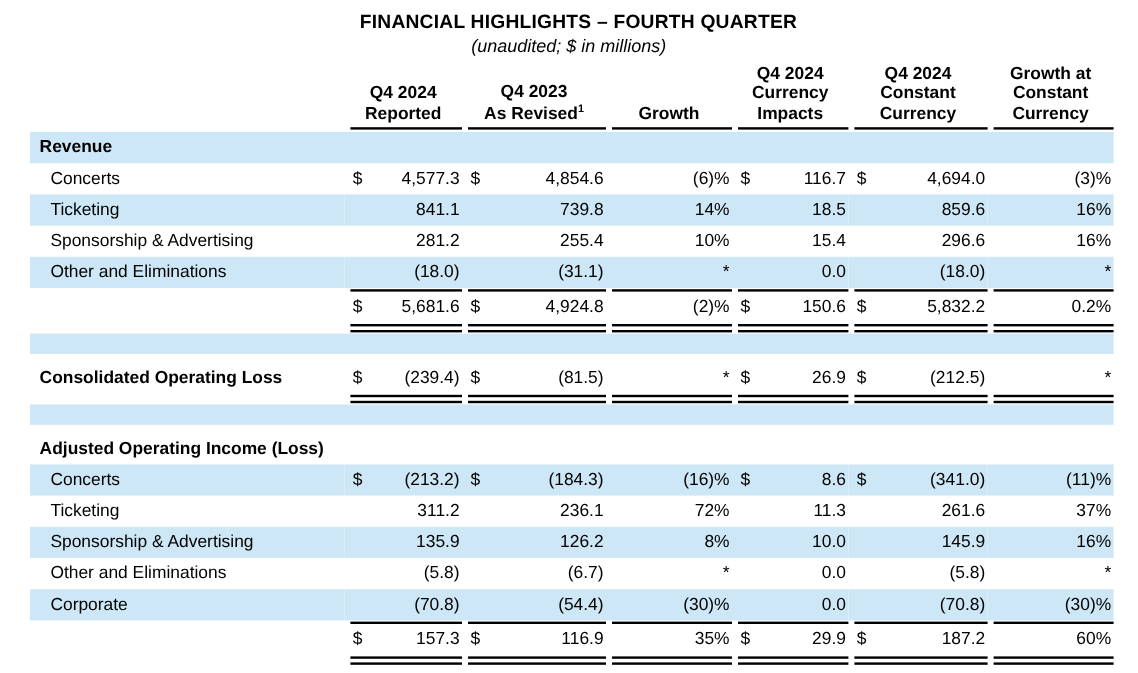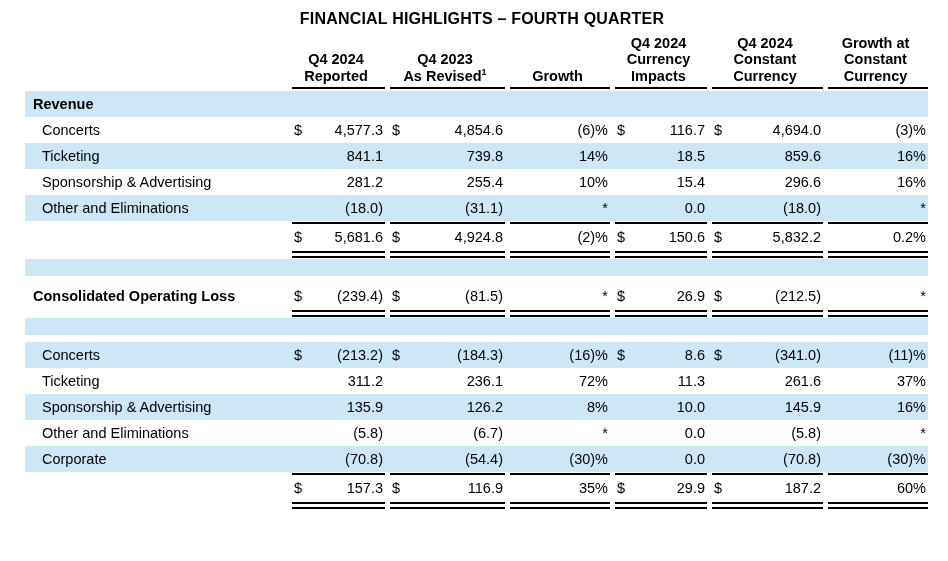--- a/index.html
+++ b/index.html
@@ -62,20 +62,21 @@
   tr.sp-band td { height: 17px; }
   tr.sp-gap td { height: 7px; }
   thead tr.rulerow td { height: 4px; vertical-align: top; }
   thead .rl { height: 2px; margin-top: 0; }
 </style>
 </head>
 <body>
 
 <div class="page">
   <div class="title">FINANCIAL HIGHLIGHTS – FOURTH QUARTER</div>
+  <div class="subtitle">(unaudited; $ in millions)</div>
   <table class="fin">
     <colgroup>
       <col style="width:262px">
         <col style="width:98px">
         <col style="width:120px">
       <col style="width:105px">
         <col style="width:97px">
         <col style="width:116px">
       <col style="width:105px">
     </colgroup>
@@ -417,20 +418,23 @@
           <td>
             <div class="dbl"></div>
           </td>
         </tr>
         <tr class="sp-band">
           <td colspan="7"></td>
         </tr>
         <tr class="sp-gap">
           <td colspan="7"></td>
         </tr>
+        <tr class="r-section">
+          <td class="label" colspan="7">Adjusted Operating Income (Loss)</td>
+        </tr>
         <tr class="r-data band">
           <td class="label">Concerts</td>
           <td>
             <div class="cellwrap">
               <span class="cur">$</span>
               <span class="val">(213.2)</span>
             </div>
           </td>
           <td>
             <div class="cellwrap">

